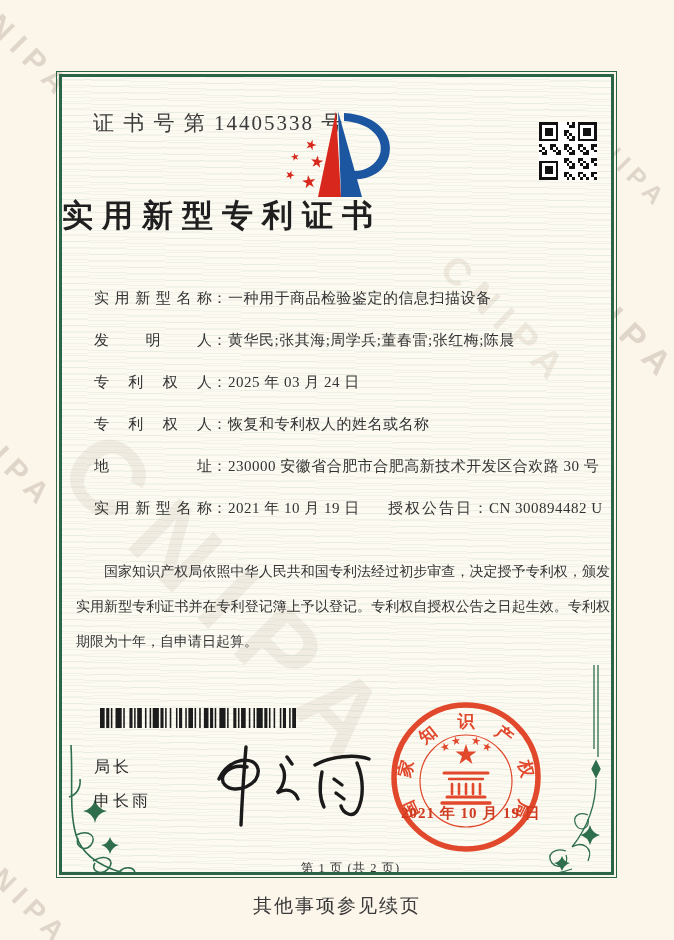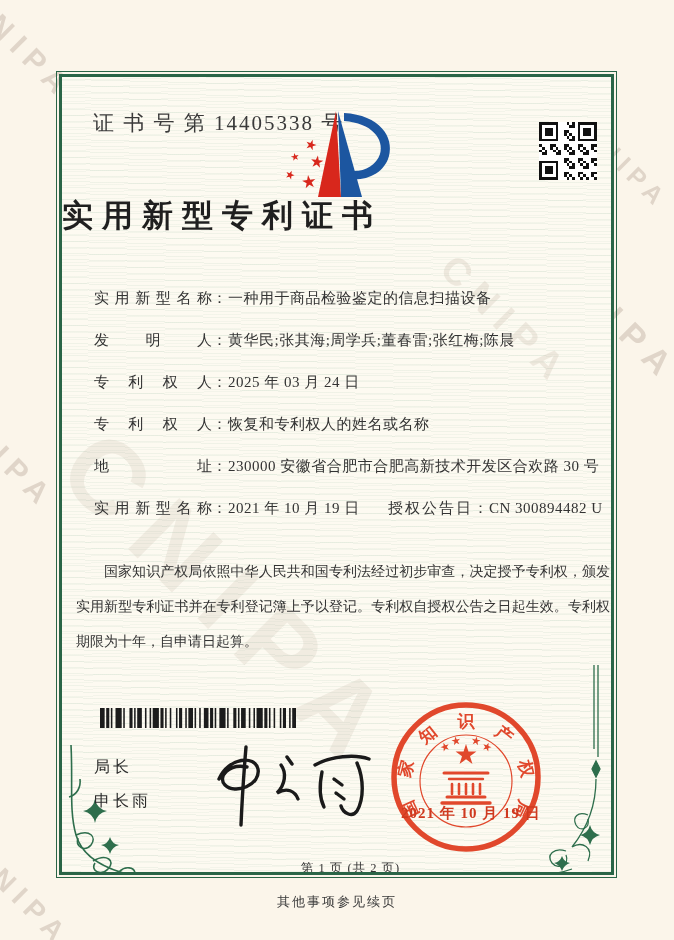--- a/index.html
+++ b/index.html
@@ -114,21 +114,21 @@
     letter-spacing:1px; white-space:nowrap; z-index:4;
   }
 
   
   .flourish-bl { position:absolute; left:1px; top:668px; width:98px; height:136px; z-index:1; }
   .flourish-br { position:absolute; right:1px; top:588px; width:74px; height:216px; z-index:1; }
 
   
   .note {
     position:absolute; left:0; top:893px; width:100%;
-    text-align:center; font-size:13px; letter-spacing:2px; color:#3a3a3a; z-index:1;
+    text-align:center; font-size:19px; letter-spacing:2px; color:#3a3a3a; z-index:1;
   }
 </style>
 </head>
 <body>
 
 <span class="wm wm1">CNIPA</span>
 <span class="wm wm2">CNIPA</span>
 <span class="wm wm3">CNIPA</span>
 <span class="wm wm4">CNIPA</span>
 <span class="wm wm5">CNIPA</span>

